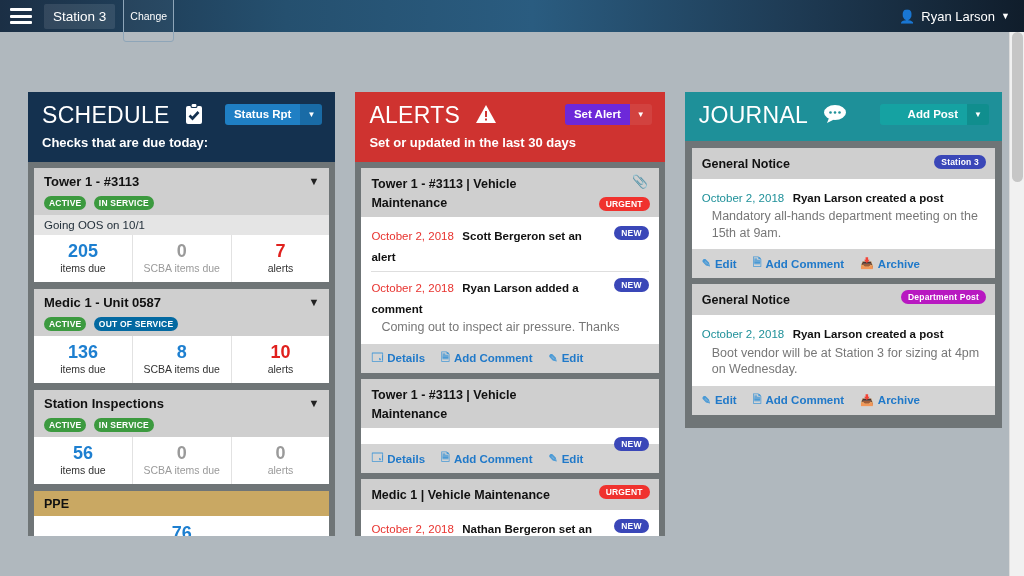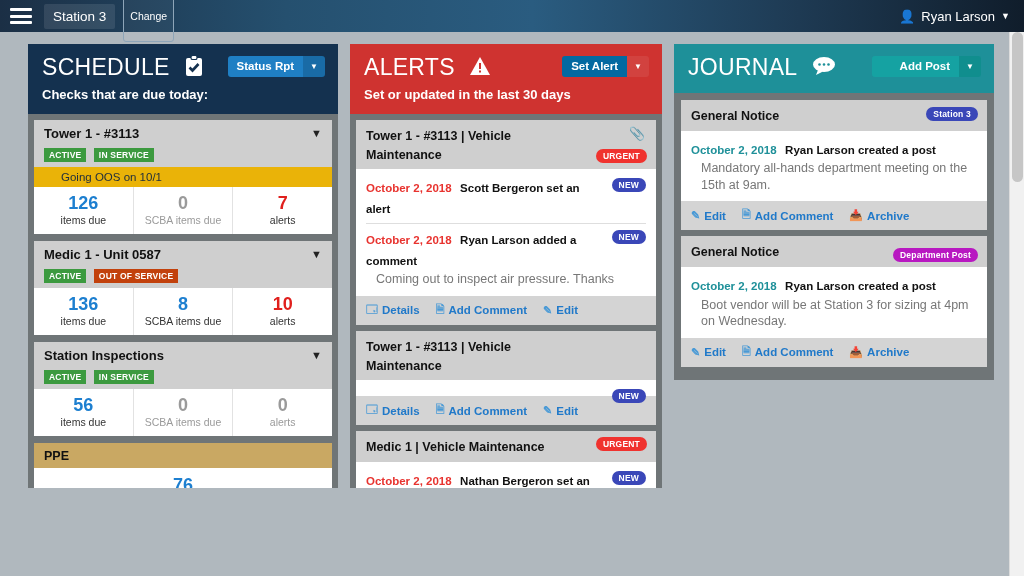--- a/index.html
+++ b/index.html
@@ -28,21 +28,21 @@
     margin-left: 8px; color: #fff; font-size: 10.5px;
     border: 1px solid #8ea5b8; border-radius: 3px;
     padding: 19px 6px; background: rgba(255,255,255,0.04);
     cursor: pointer;
   }
   .nav-right { margin-left: auto; display: flex; align-items: center; color: #fff; font-size: 13px; }
   .user-icon { margin-right: 6px; font-size: 13px; }
   .caret-tiny { margin-left: 6px; font-size: 9px; }
 
   
-  .wrap { display: flex; padding: 12px 22px 0 28px; gap: 12px; height: 456px; }
+  .wrap { display: flex; padding: 12px 22px 0 28px; gap: 20px; height: 456px; margin-top: 48px; }
   .panel { display: flex; flex-direction: column; }
   .panel-schedule { width: 310px; }
   .panel-alerts   { width: 312px; }
   .panel-journal  { width: 320px; }
 
   .panel-head { padding: 10px 14px 12px 14px; position: relative; }
   .panel-head h1 {
     font-size: 23px; font-weight: 400; color: #fff;
     letter-spacing: 0.3px; display: inline-block; vertical-align: middle;
   }
@@ -58,43 +58,43 @@
   .head-btn .arw { padding: 4px 7px 5px 7px; display: flex; align-items: center; font-size: 8px; }
 
   
   .sch-head { background: #14314f; }
   .sch-head .lbl { background: #1f7fc4; }
   .sch-head .arw { background: #196ba6; }
   .sch-body { background: #6f7577; padding: 6px; flex: 1; overflow: hidden; }
 
   
   .alr-head { background: #cf3330; }
-  .alr-head .lbl { background: #0369a1; }
+  .alr-head .lbl { background: #6d28d9; }
   .alr-head .arw { background: #d2423f; }
   .alr-body { background: #6f7577; padding: 6px; flex: 1; overflow: hidden; }
 
   
   .jnl-head { background: #1e9099; }
   .jnl-head .lbl { background: #15a2a2; padding-left: 28px; }
   .jnl-head .arw { background: #108e8e; }
   .jnl-body { background: #6f7577; padding: 7px; }
 
   
   .unit-card { background: #fff; margin-bottom: 7px; }
   .unit-head { background: #cfcfcf; padding: 6px 10px 5px 10px; position: relative; }
   .unit-title { font-size: 13px; font-weight: bold; color: #111; }
   .unit-caret { position: absolute; right: 10px; top: 7px; font-size: 11px; color: #222; cursor: pointer; }
   .badges { margin-top: 3px; }
   .badge {
     display: inline-block; font-size: 8.5px; font-weight: bold; color: #fff;
-    padding: 2px 5px 2px 5px; border-radius: 0; margin-right: 3px; letter-spacing: 0.2px;
+    padding: 2px 5px 2px 5px; border-radius: 7px; margin-right: 3px; letter-spacing: 0.2px;
   }
   .b-green { background: #3c9a3f; }
-  .b-red   { background: #c2410c; }
-  .oos-note { background: #eab308; font-size: 11.5px; color: #23303b; padding: 4px 27px; }
+  .b-red   { background: #0369a1; }
+  .oos-note { background: #e5e5e5; font-size: 11.5px; color: #23303b; padding: 4px 10px; }
   .stats { display: flex; }
   .stat { flex: 1; text-align: center; padding: 7px 2px 8px 2px; border-right: 1px solid #e2e2e2; }
   .stat:last-child { border-right: none; }
   .stat-num { font-size: 18px; font-weight: bold; line-height: 1.05; }
   .n-blue { color: #1d7fd0; }
   .n-red  { color: #e0201d; }
   .n-gray { color: #9a9a9a; }
   .stat-lbl { font-size: 10.5px; color: #333; margin-top: 1px; }
   .stat-lbl.muted { color: #9a9a9a; }
 
@@ -117,21 +117,21 @@
   .pill-urgent { background: #f0322e; }
   .pill-blue   { background: #3a47b8; }
   .pill-purple { background: #b818c1; }
   .pill-abs { position: absolute; right: 9px; }
   .clip-icon { position: absolute; right: 10px; top: 6px; color: #2d7fb8; font-size: 13px; }
 
   .entries { padding: 5px 10px 4px 10px; }
   .entry { padding: 3px 0 4px 0; position: relative; }
   .entry + .entry { border-top: 1px solid #dedede; padding-top: 5px; }
   .entry-top { padding-right: 40px; line-height: 1.3; }
-  .e-date { font-size: 11.5px; font-weight: bold; color: #e8332f; }
+  .e-date { font-size: 11.5px; font-weight: normal; color: #e8332f; }
   .e-date.teal { color: #1e9099; }
   .e-who { font-size: 11.5px; font-weight: bold; color: #111; margin-left: 4px; }
   .e-body { font-size: 12.5px; color: #777; line-height: 1.32; margin-left: 10px; margin-top: 1px; }
   .e-new { position: absolute; right: 0; top: 4px; }
   .entry + .entry .e-new { top: 6px; }
 
   .item-actions { background: #d4d4d4; padding: 5px 10px 5px 10px; display: flex; gap: 16px; }
   .action { font-size: 11.5px; color: #2079c9; font-weight: bold; cursor: pointer; display: flex; align-items: center; gap: 4px; }
   .action .ai { font-size: 11px; color: #4a9ad6; }
 
@@ -188,21 +188,21 @@
           <div class="unit-title">Tower 1 - #3113</div>
           <div class="unit-caret">▼</div>
           <div class="badges">
             <span class="badge b-green">ACTIVE</span>
             <span class="badge b-green">IN SERVICE</span>
           </div>
         </div>
         <div class="oos-note">Going OOS on 10/1</div>
         <div class="stats">
           <div class="stat">
-            <div class="stat-num n-blue">126</div>
+            <div class="stat-num n-blue">205</div>
             <div class="stat-lbl">items due</div>
           </div>
           <div class="stat">
             <div class="stat-num n-gray">0</div>
             <div class="stat-lbl muted">SCBA items due</div>
           </div>
           <div class="stat">
             <div class="stat-num n-red">7</div>
             <div class="stat-lbl">alerts</div>
           </div>
@@ -425,21 +425,21 @@
           <div class="action">
               <span class="ai">📥</span>
               <span>Archive</span>
             </div>
         </div>
       </div>
 
       <div class="item-card">
         <div class="item-head">
           <div class="item-title">General Notice</div>
-          <span class="pill pill-purple pill-abs" style="top:12px;">Department Post</span>
+          <span class="pill pill-purple pill-abs" style="top:6px;">Department Post</span>
         </div>
         <div class="entries">
           <div class="entry">
             <div class="entry-top">
               <span class="e-date teal">October 2, 2018</span>
               <span class="e-who">Ryan Larson created a post</span>
             </div>
             <div class="e-body">Boot vendor will be at Station 3 for sizing at 4pm on Wednesday.</div>
           </div>
         </div>

